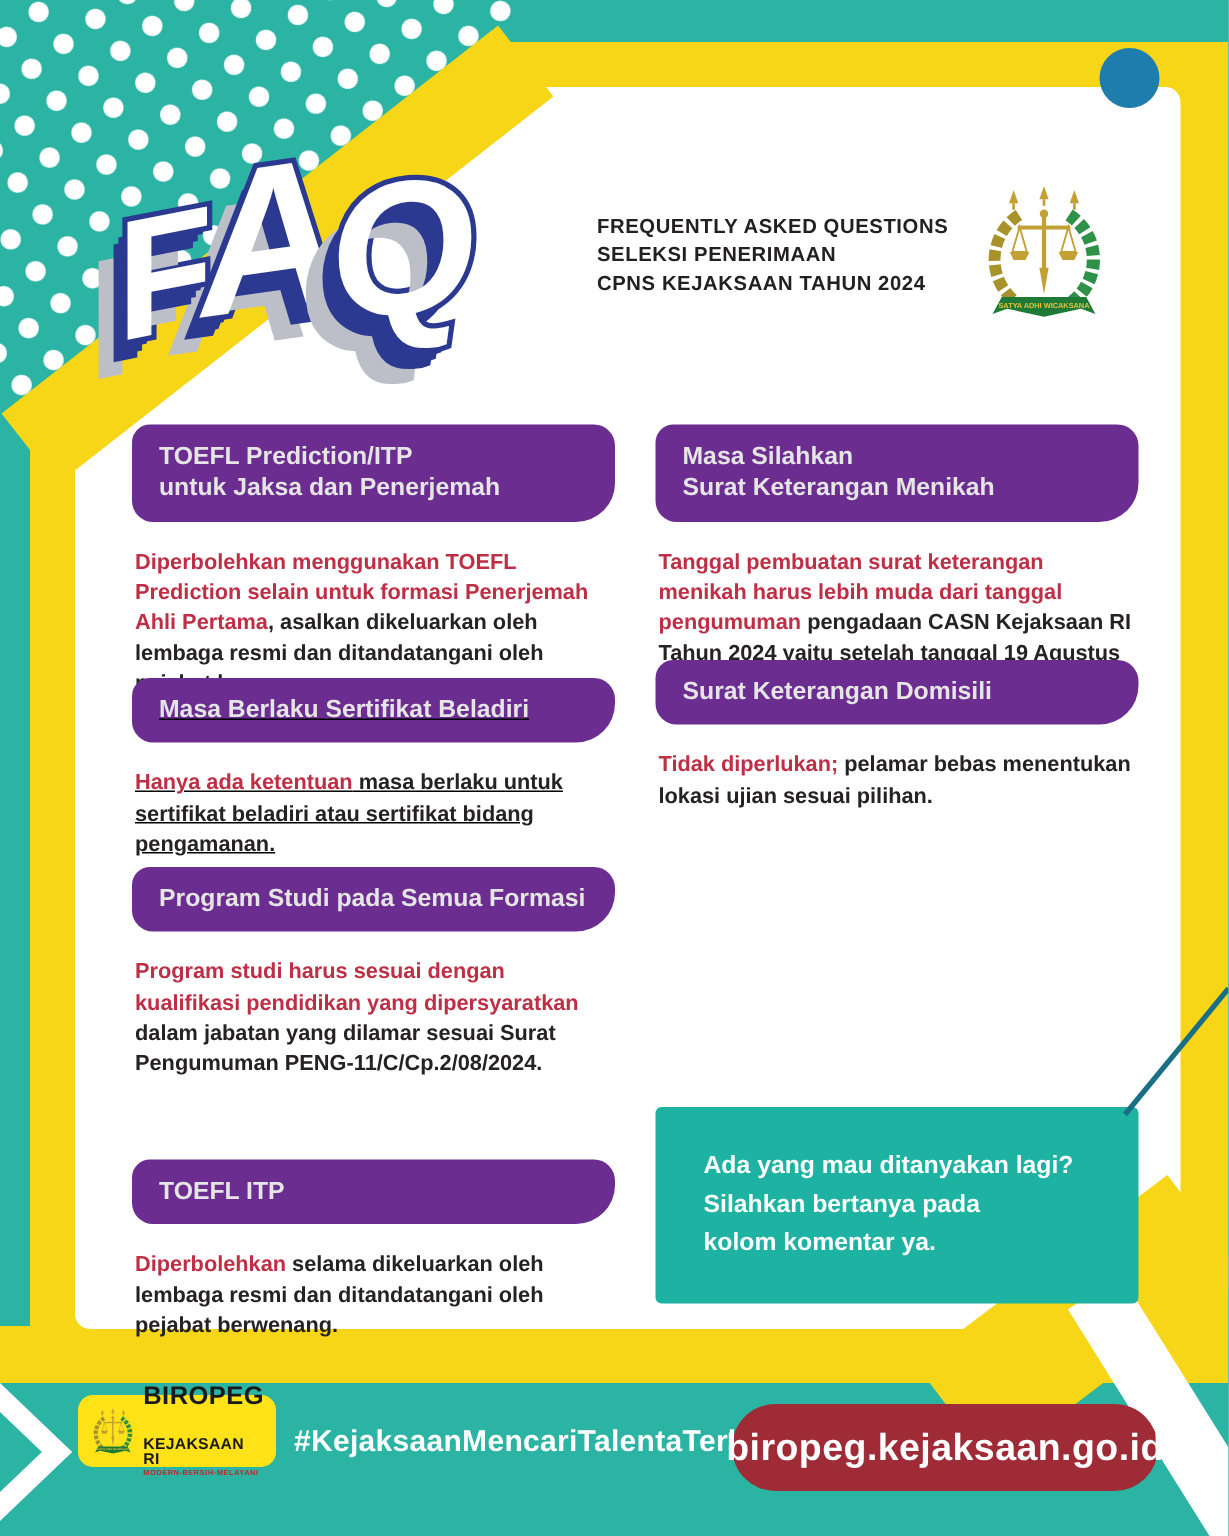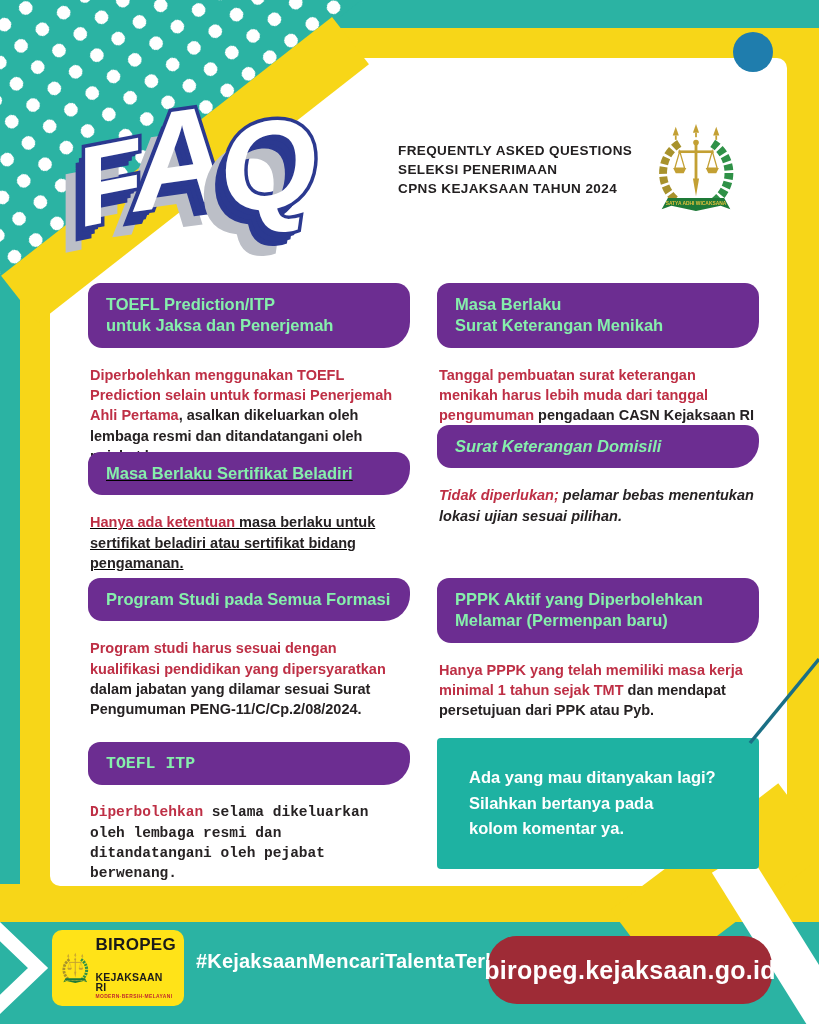--- a/index.html
+++ b/index.html
@@ -43,45 +43,45 @@
   .faq .L2{font-size:126px;margin-left:-10px;transform:translateY(16px) rotate(3deg);}
 
   
   .title{position:absolute;left:370px;top:141px;z-index:5;white-space:pre-line;
          font-weight:700;font-size:13.5px;line-height:1.42;letter-spacing:.4px;color:#232021;margin-left:28px;}
   .emblem-big{position:absolute;left:652px;top:118px;width:88px;height:100px;z-index:5;}
 
   
   .cell{position:absolute;width:322px;z-index:5;}
   .c1{left:88px;top:283px;} .c2{left:437px;top:283px;}
-  .c3{left:88px;top:452px;text-decoration:underline;} .c4{left:437px;top:425px;font-style:italic;}
+  .c3{left:88px;top:452px;text-decoration:underline;} .c4{left:437px;top:440px;}
   .c5{left:88px;top:578px;} .c6{left:437px;top:578px;}
-  .c7{left:88px;top:742px;font-family:Liberation Mono, monospace;}
-  .q-box{background:#6C2D91;color:#86efac;font-weight:700;font-size:16.5px;line-height:1.3;
+  .c7{left:88px;top:773px;}
+  .q-box{background:#6C2D91;color:#e5e5e5;font-weight:700;font-size:16.5px;line-height:1.3;
          padding:11px 18px;border-radius:12px 14px 26px 14px;white-space:pre-line;}
   .answer{margin:17px 2px 0 2px;font-weight:700;font-size:14.5px;line-height:1.4;color:#262223;}
   .answer .hl{color:#BE2F45;}
 
   .callout{position:absolute;left:437px;top:738px;width:322px;z-index:5;background:#1EB2A2;
            border-radius:4px;box-sizing:border-box;padding:27px 22px 27px 32px;
            color:#FFFFFF;font-weight:700;font-size:16.5px;line-height:1.55;white-space:pre-line;}
   .diag-line{position:absolute;left:748px;top:655px;z-index:6;}
 
   
   .chevron{position:absolute;left:0;top:916px;z-index:6;}
-  .badge{position:absolute;left:52px;top:930px;width:132px;height:76px;z-index:6;
+  .badge{position:absolute;left:52px;top:930px;width:132px;height:48px;z-index:6;
          background:#FFE318;border-radius:10px;display:flex;align-items:center;
          padding:0 8px;box-sizing:border-box;gap:5px;}
   .badge-txt{display:flex;flex-direction:column;line-height:1;}
   .badge-l1{font-weight:700;font-size:17px;color:#1A1A1A;letter-spacing:.3px;}
   .badge-l2{font-weight:700;font-size:10.5px;color:#1A1A1A;margin-top:19px;letter-spacing:.2px;}
   .badge-l3{font-weight:700;font-size:4.9px;color:#C0272D;margin-top:2.5px;letter-spacing:.4px;}
   .hashtag{position:absolute;left:196px;top:950px;z-index:6;color:#FFFFFF;
            font-weight:700;font-size:20px;letter-spacing:.2px;}
-  .pill{position:absolute;left:488px;top:936px;width:284px;height:68px;z-index:6;
+  .pill{position:absolute;left:488px;top:936px;width:284px;height:58px;z-index:6;
         background:#9E2B36;border-radius:29px;display:flex;align-items:center;justify-content:center;
         color:#FFFFFF;font-weight:700;font-size:25px;letter-spacing:.3px;cursor:pointer;}
   .defs-hidden{position:absolute;width:0;height:0;overflow:hidden;}
 </style>
 </head>
 <body>
 
 <svg class="defs-hidden" aria-hidden="true">
   <defs>
     <g id="emblem">
@@ -131,45 +131,40 @@
     <use href="#emblem"></use>
   </svg>
 
   <div class="cell c1">
     <div class="q-box">TOEFL Prediction/ITP
 untuk Jaksa dan Penerjemah</div>
     <p class="answer"><span class="hl">Diperbolehkan menggunakan TOEFL Prediction selain untuk formasi Penerjemah Ahli Pertama</span><span>, asalkan dikeluarkan oleh lembaga resmi dan ditandatangani oleh pejabat berwenang.</span></p>
   </div>
 
   <div class="cell c2">
-    <div class="q-box">Masa Berlaku
+    <div class="q-box">Masa Silahkan
 Surat Keterangan Menikah</div>
     <p class="answer"><span class="hl">Tanggal pembuatan surat keterangan menikah harus lebih muda dari tanggal pengumuman</span><span> pengadaan CASN Kejaksaan RI Tahun 2024 yaitu setelah tanggal 19 Agustus 2024.</span></p>
   </div>
 
   <div class="cell c3">
     <div class="q-box">Masa Berlaku Sertifikat Beladiri</div>
     <p class="answer"><span class="hl">Hanya ada ketentuan</span><span> masa berlaku untuk sertifikat beladiri atau sertifikat bidang pengamanan.</span></p>
   </div>
 
   <div class="cell c4">
     <div class="q-box">Surat Keterangan Domisili</div>
     <p class="answer"><span class="hl">Tidak diperlukan;</span><span> pelamar bebas menentukan lokasi ujian sesuai pilihan.</span></p>
   </div>
 
   <div class="cell c5">
     <div class="q-box">Program Studi pada Semua Formasi</div>
     <p class="answer"><span class="hl">Program studi harus sesuai dengan kualifikasi pendidikan yang dipersyaratkan</span><span> dalam jabatan yang dilamar sesuai Surat Pengumuman PENG-11/C/Cp.2/08/2024.</span></p>
   </div>
 
-  <div class="cell c6">
-    <div class="q-box">PPPK Aktif yang Diperbolehkan
-Melamar (Permenpan baru)</div>
-    <p class="answer"><span class="hl">Hanya PPPK yang telah memiliki masa kerja minimal 1 tahun sejak TMT</span><span> dan mendapat persetujuan dari PPK atau Pyb.</span></p>
-  </div>
 
   <div class="cell c7">
     <div class="q-box">TOEFL ITP</div>
     <p class="answer"><span class="hl">Diperbolehkan</span><span> selama dikeluarkan oleh lembaga resmi dan ditandatangani oleh pejabat berwenang.</span></p>
   </div>
 
   <div class="callout">Ada yang mau ditanyakan lagi?
 Silahkan bertanya pada
 kolom komentar ya.</div>
   <svg class="diag-line" width="74" height="92">

